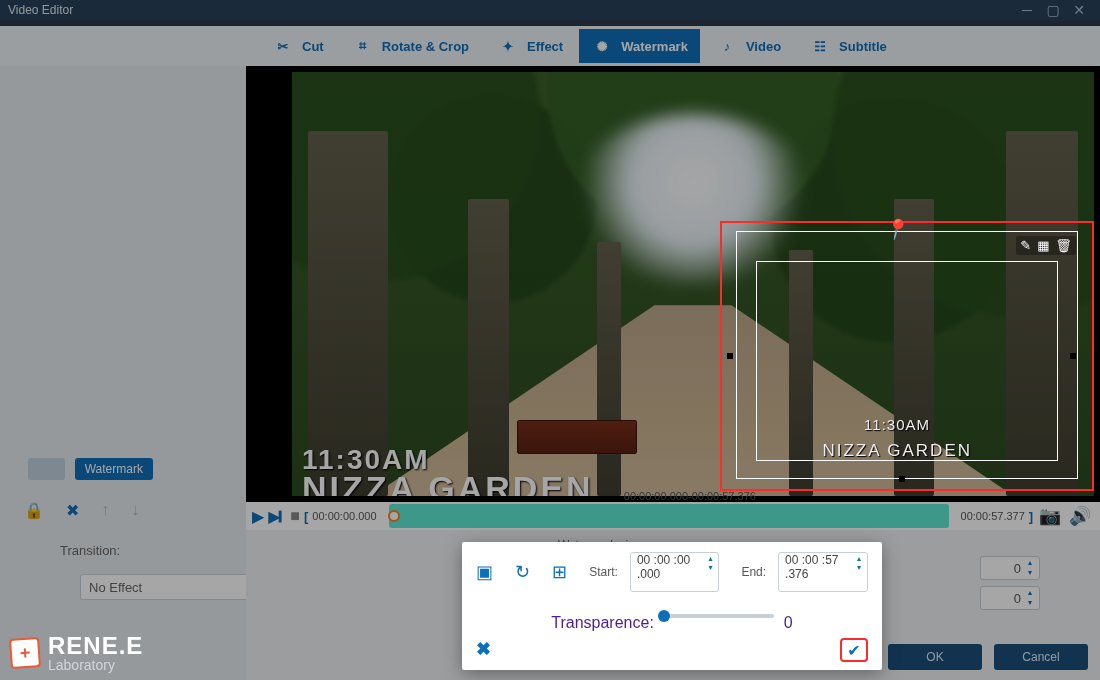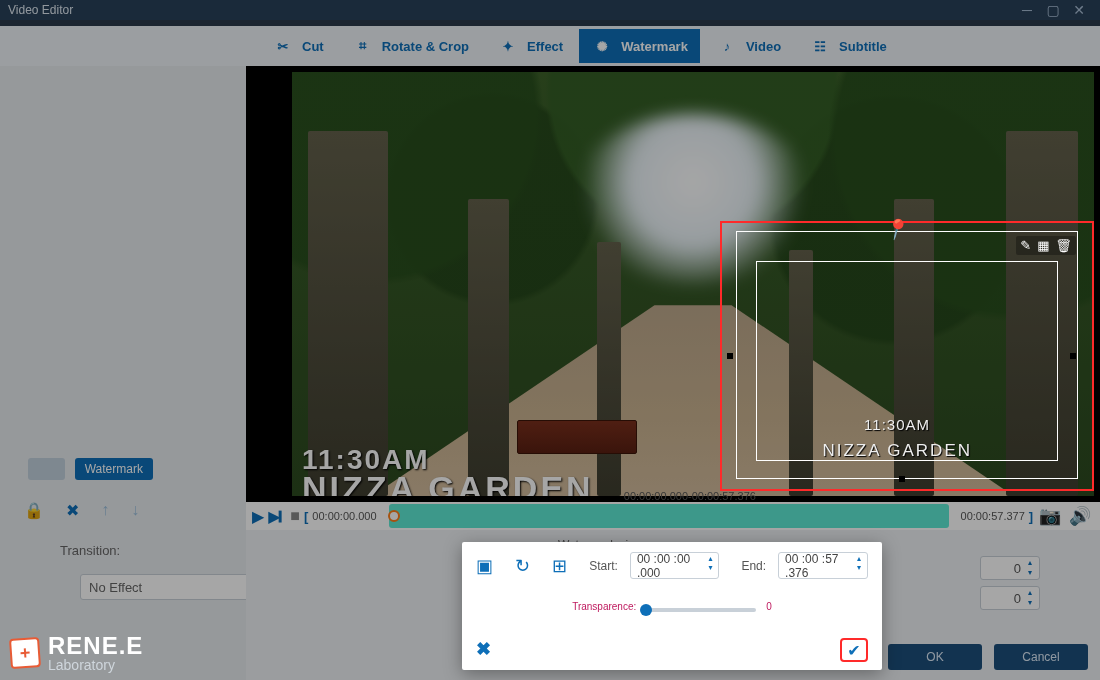--- a/index.html
+++ b/index.html
@@ -94,25 +94,25 @@
             display:flex;align-items:center;justify-content:center;color:#e85b35;font-weight:700;font-size:18px;}
   .logo-txt{display:flex;flex-direction:column;line-height:1;}
   .logo-txt .b{font-weight:800;font-size:24px;letter-spacing:1px;}
   .logo-txt .s{font-size:14px;color:#cfd6dc;}
 
   .popup{position:absolute;left:462px;top:542px;width:420px;height:128px;background:#fff;
          box-shadow:0 4px 18px rgba(0,0,0,0.35);border-radius:2px;z-index:10;padding:10px 14px;}
   .popup-row1{display:flex;align-items:center;gap:22px;}
   .picon{color:#0e6fb8;font-size:18px;cursor:pointer;}
   .ptime{display:flex;align-items:center;gap:12px;font-size:12px;color:#555;}
-  .ptime-box{border:1px solid #c8d0d8;border-radius:3px;height:27px;display:flex;align-items:center;padding:0 16px 0 6px;
+  .ptime-box{border:1px solid #c8d0d8;border-radius:3px;height:40px;display:flex;align-items:flex-start;padding:0 16px 0 6px;
              font-size:12px;color:#444;position:relative;}
   .ptime-box .arrows{position:absolute;right:2px;top:1px;width:12px;display:flex;flex-direction:column;
                      font-size:8px;line-height:9px;color:#0e6fb8;text-align:center;}
-  .popup-row2{display:flex;align-items:flex-end;justify-content:center;gap:10px;margin-top:22px;font-size:10px;color:#be185d;}
+  .popup-row2{display:flex;align-items:flex-start;justify-content:center;gap:10px;margin-top:22px;font-size:16px;color:#4c1d95;}
   .trans-track{width:110px;height:4px;background:#c8d0d8;border-radius:2px;position:relative;}
   .trans-thumb{position:absolute;left:0;top:50%;transform:translate(-50%,-50%);width:12px;height:12px;border-radius:50%;
                background:#0e6fb8;}
   .popup-bot{position:absolute;left:14px;right:14px;bottom:8px;display:flex;justify-content:space-between;}
   .pclose{color:#0e6fb8;font-size:18px;font-weight:700;cursor:pointer;}
   .pcheck{border:2px solid #ff2a2a;border-radius:4px;width:28px;height:24px;display:flex;align-items:center;
           justify-content:center;color:#0e6fb8;font-size:16px;cursor:pointer;}
 </style>
 </head>
 <body>

